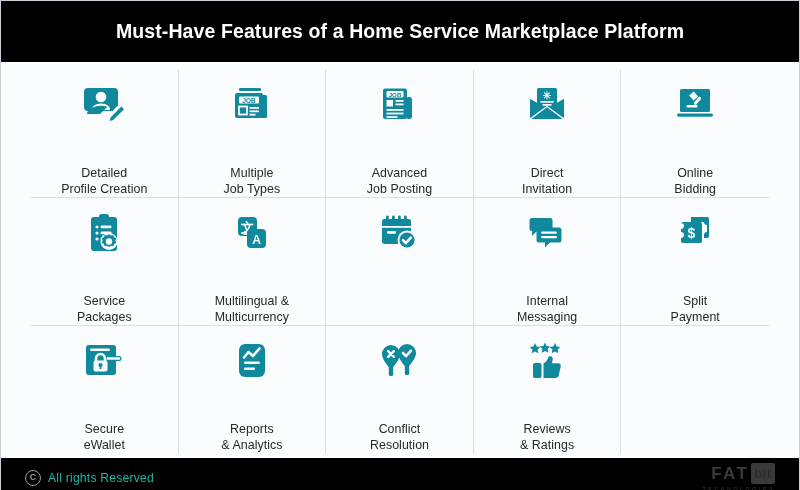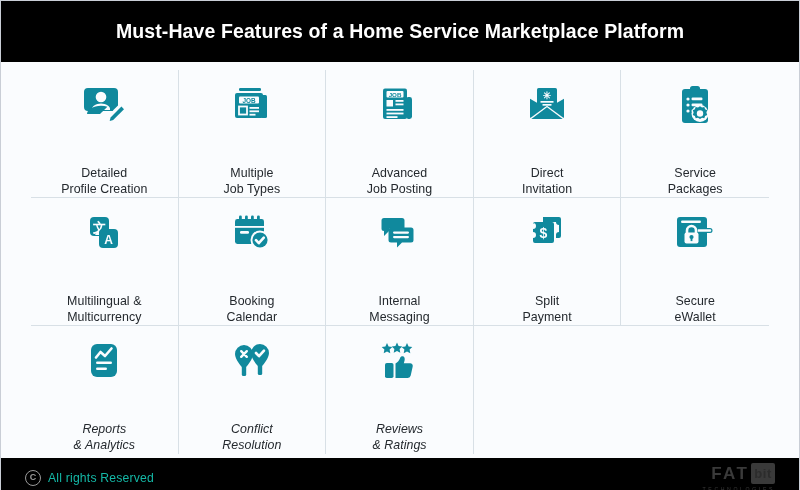--- a/index.html
+++ b/index.html
@@ -58,21 +58,21 @@
     display: flex;
     flex-direction: column;
     align-items: center;
     justify-content: flex-start;
     padding-top: 10px;
     box-sizing: border-box;
     border-right: 1px solid #d8e0e6;
     border-bottom: 1px solid #d8e0e6;
   }
   .cell:nth-child(5n) { border-right: none; }
-  .cell:nth-child(n+11) { border-bottom: none; font-style: italic; }
+  .cell:nth-child(n+11) { border-bottom: none; }
   .icon-box {
     height: 52px;
     display: flex;
     align-items: center;
     justify-content: center;
     margin-bottom: 7px;
   }
   .icon-box svg { display: block; }
   .cell-label {
     font-size: 12.4px;
@@ -221,20 +221,35 @@
             <rect x="17.5" y="18" width="9" height="1.7" fill="#fafcfe"></rect>
             <path fill="#10899d" d="M22 22.5L5 12.8v17.7A2.5 2.5 0 0 0 7.5 33h29a2.5 2.5 0 0 0 2.5-2.5V12.8z"></path>
             <path fill="#fafcfe" d="M5 32.2l17-12.4 17 12.4v1.3H5z"></path>
             <path fill="#10899d" d="M22 21.2L6.3 33h31.4z"></path>
           </svg>
         </div>
         <div class="cell-label">Direct
 Invitation</div>
       </div>
 
+      <div class="cell">
+        <div class="icon-box">
+          <svg width="46" height="40" viewBox="0 0 46 40">
+            <rect x="8" y="3" width="30" height="23" rx="1.6" fill="#10899d"></rect>
+            <g fill="#fafcfe">
+              <path d="M17.5 8.2l5.6-2.4 2.6 6.1-5.6 2.4z" transform="rotate(-18 21.3 10)"></path>
+              <rect x="24" y="10" width="3" height="9.5" rx="1.2" transform="rotate(40 25.5 14.7)"></rect>
+              <rect x="14.5" y="19" width="11" height="2.4" rx="1"></rect>
+            </g>
+            <rect x="5" y="27.4" width="36" height="3.3" rx="1.6" fill="#10899d"></rect>
+          </svg>
+        </div>
+        <div class="cell-label">Online
+Bidding</div>
+      </div>
 
       <div class="cell">
         <div class="icon-box">
           <svg width="40" height="42" viewBox="0 0 40 42">
             <rect x="15" y="1" width="10" height="5.5" rx="2.6" fill="#10899d"></rect>
             <rect x="7" y="4" width="26" height="34" rx="3" fill="#10899d"></rect>
             <g fill="#fafcfe">
               <circle cx="13" cy="14" r="1.6"></circle>
                 <rect x="16.5" y="12.6" width="11" height="2.6" rx="1.2"></rect>
               <circle cx="13" cy="20" r="1.6"></circle>
@@ -278,22 +293,20 @@
               <rect x="28" y="1.5" width="2.8" height="6" rx="1.3"></rect>
             </g>
             <rect x="6" y="5" width="29" height="25" rx="2.4" fill="#10899d"></rect>
             <rect x="6" y="12" width="29" height="1.8" fill="#fafcfe"></rect>
             <rect x="11" y="17" width="9" height="2.8" rx="1.2" fill="#fafcfe"></rect>
             <circle cx="31" cy="26" r="9.5" fill="#fafcfe"></circle>
             <circle cx="31" cy="26" r="7.6" fill="#10899d"></circle>
             <path d="M27 26.2l2.8 3 5-5.6" stroke="#fafcfe" stroke-width="2.6" fill="none" stroke-linecap="round" stroke-linejoin="round"></path>
           </svg>
         </div>
-        <div class="cell-label">Booking
-Calendar</div>
       </div>
 
       <div class="cell">
         <div class="icon-box">
           <svg width="46" height="40" viewBox="0 0 46 40">
             <path fill="#10899d" d="M8 4h18a2.5 2.5 0 0 1 2.5 2.5V17H13l-5 5v-5H8a2.5 2.5 0 0 1-2.5-2.5V6.5A2.5 2.5 0 0 1 8 4z"></path>
             <path fill="#fafcfe" d="M13 14h19.5v5H13z"></path>
             <path fill="#10899d" d="M15 13.5h20a2.5 2.5 0 0 1 2.5 2.5v10a2.5 2.5 0 0 1-2.5 2.5h-9l-5 5v-5h-6A2.5 2.5 0 0 1 12.5 26V16a2.5 2.5 0 0 1 2.5-2.5z"></path>
             <g fill="#fafcfe">
               <rect x="17" y="17.5" width="16" height="2.2" rx="1.1"></rect>

